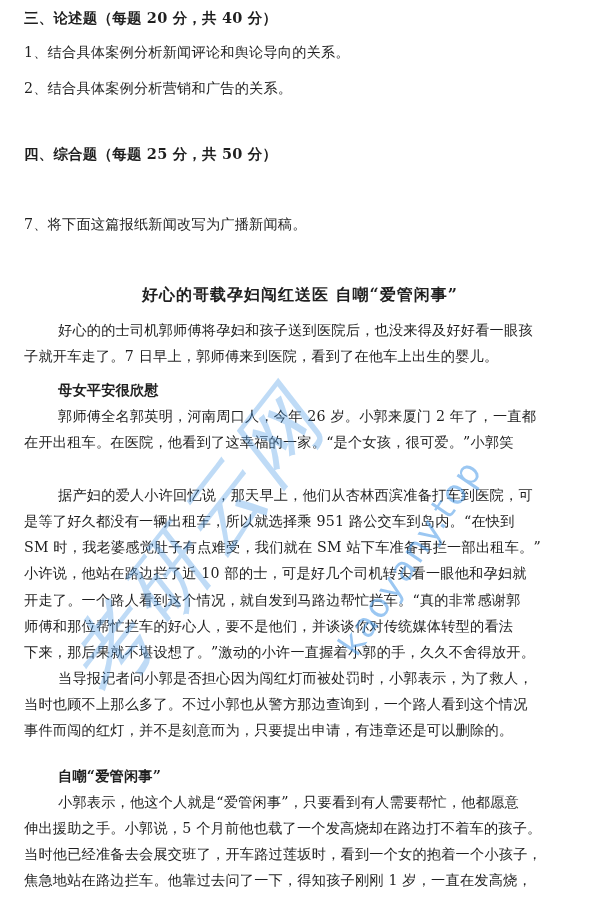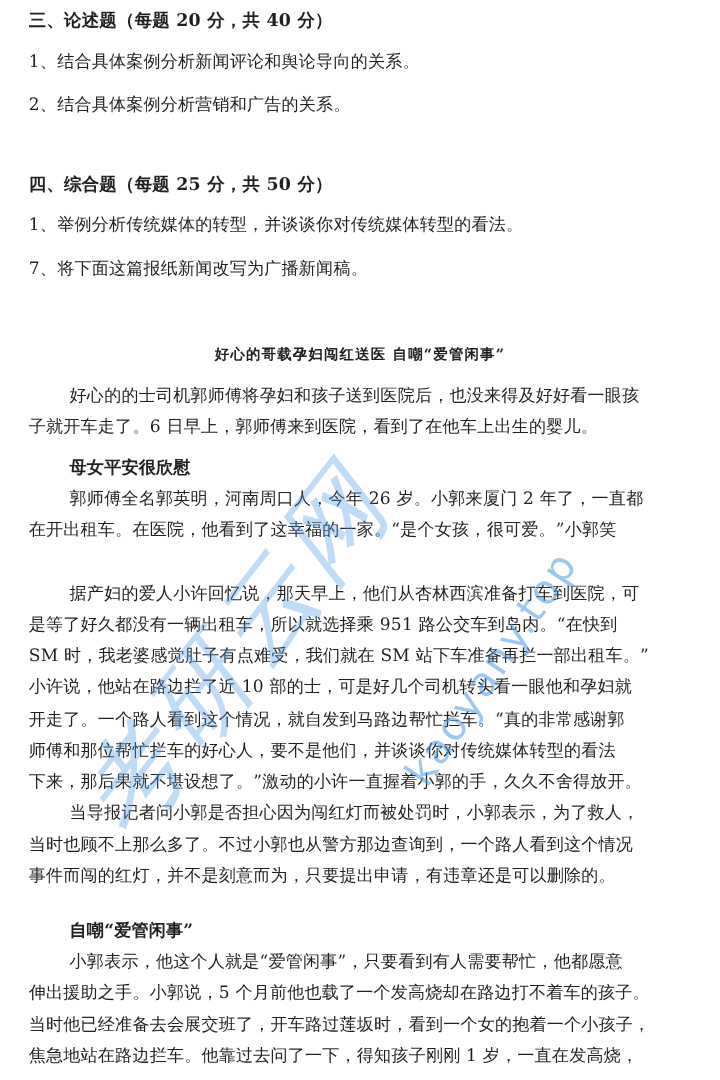--- a/index.html
+++ b/index.html
@@ -9,21 +9,21 @@
     color: #1f1f1f;
   }
   .page { position: absolute; left: 0; top: 0; width: 600px; height: 900px; }
   .line {
     position: absolute; left: 24px; white-space: nowrap;
     font-size: 14.2px; line-height: 20px; letter-spacing: 0.2px;
   }
   .heading { font-weight: bold; font-size: 14.5px; }
   .title {
     position: absolute; left: 0; width: 600px; text-align: center;
-    font-weight: bold; font-size: 12px; line-height: 22px; letter-spacing: 1px;
+    font-weight: bold; font-size: 16px; line-height: 22px; letter-spacing: 1px;
   }
   .subhead { font-weight: bold; left: 58px; }
   .indent { left: 58px; }
   .watermark {
     position: absolute; pointer-events: none;
     color: #4a9be8; opacity: 0.55;
   }
   .wm-url {
     left: 330px; top: 640px; font-family: "DejaVu Sans", sans-serif;
     font-size: 34px; transform: rotate(-56deg); transform-origin: left top;
@@ -38,27 +38,26 @@
 </head>
 <body>
 
 <div class="page">
 
   <div class="line heading" style="top:8px">三、论述题（每题 20 分，共 40 分）</div>
   <div class="line" style="top:42px">1、结合具体案例分析新闻评论和舆论导向的关系。</div>
   <div class="line" style="top:78px">2、结合具体案例分析营销和广告的关系。</div>
 
   <div class="line heading" style="top:144px">四、综合题（每题 25 分，共 50 分）</div>
-  <div class="line" style="top:178px">1、举例分析传统媒体的转型，并谈谈你对传统媒体转型的看法。</div>
   <div class="line" style="top:214px">7、将下面这篇报纸新闻改写为广播新闻稿。</div>
 
   <div class="title" style="top:284px">好心的哥载孕妇闯红送医 自嘲“爱管闲事”</div>
 
   <div class="line indent" style="top:320px">好心的的士司机郭师傅将孕妇和孩子送到医院后，也没来得及好好看一眼孩</div>
-  <div class="line" style="top:346px">子就开车走了。6 日早上，郭师傅来到医院，看到了在他车上出生的婴儿。</div>
+  <div class="line" style="top:346px">子就开车走了。7 日早上，郭师傅来到医院，看到了在他车上出生的婴儿。</div>
 
   <div class="line subhead" style="top:380px">母女平安很欣慰</div>
   <div class="line indent" style="top:406px">郭师傅全名郭英明，河南周口人，今年 26 岁。小郭来厦门 2 年了，一直都</div>
   <div class="line" style="top:432px">在开出租车。在医院，他看到了这幸福的一家。“是个女孩，很可爱。”小郭笑</div>
 
   <div class="line indent" style="top:485px">据产妇的爱人小许回忆说，那天早上，他们从杏林西滨准备打车到医院，可</div>
   <div class="line" style="top:511px">是等了好久都没有一辆出租车，所以就选择乘 951 路公交车到岛内。“在快到</div>
   <div class="line" style="top:537px">SM 时，我老婆感觉肚子有点难受，我们就在 SM 站下车准备再拦一部出租车。”</div>
   <div class="line" style="top:563px">小许说，他站在路边拦了近 10 部的士，可是好几个司机转头看一眼他和孕妇就</div>
   <div class="line" style="top:590px">开走了。一个路人看到这个情况，就自发到马路边帮忙拦车。“真的非常感谢郭</div>

